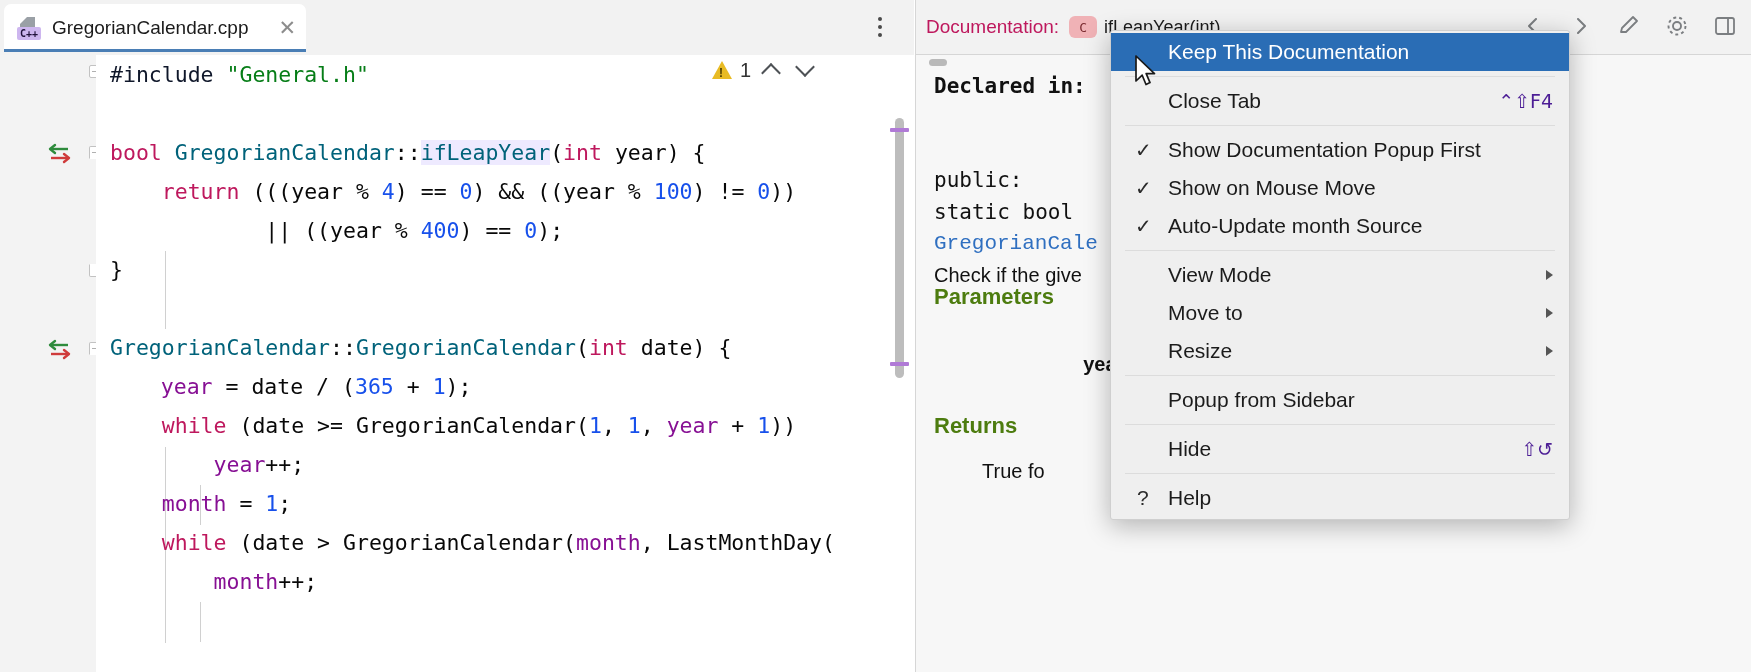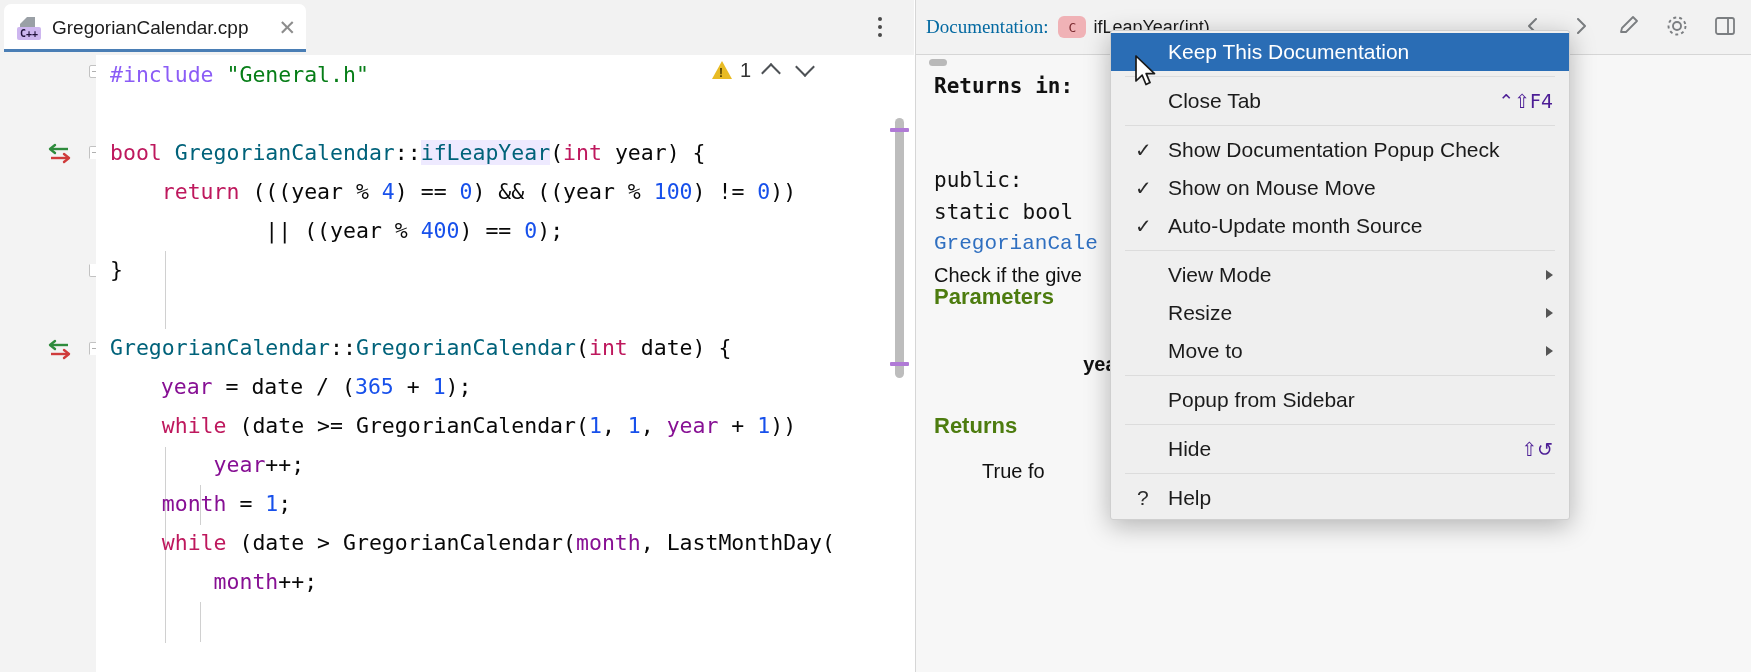--- a/index.html
+++ b/index.html
@@ -45,21 +45,21 @@
   .fold-marker .sq{width:13px;height:13px;border:1.5px solid #c2c2c2;border-radius:2px;box-sizing:border-box;background:#fff;}
   .fold-marker .bar{position:absolute;left:3px;top:5.5px;width:7px;height:1.5px;background:#b0b0b0;}
   .fold-marker.tophalf .sq{border-bottom-color:transparent;border-bottom-left-radius:0;border-bottom-right-radius:0;}
   .fold-marker.bothalf .sq{border-top-color:transparent;border-top-left-radius:0;border-top-right-radius:0;}
 
   .codeline{position:absolute;left:0;height:39px;line-height:39px;white-space:pre;
             font-family:"DejaVu Sans Mono",monospace;font-size:21.5px;color:#080808;}
   .kw{color:#be185d;}
   .num{color:#1750eb;}
   .str{color:#067d17;}
-  .prep{color:#8b5cf6;margin-top:28px;}
+  .prep{color:#0f172a;margin-top:28px;}
   .type{color:#00627a;}
   .field{color:#871094;}
   .hl{background:#eeeaff;}
 
   .indent-guide{position:absolute;width:1px;background:#d0d0d0;}
 
   .warn-widget{position:absolute;right:95px;top:57px;display:flex;align-items:center;gap:8px;}
   .warn-tri{width:0;height:0;border-left:10px solid transparent;border-right:10px solid transparent;
             border-bottom:18px solid #e8bb24;position:relative;}
   .warn-tri::after{content:"!";position:absolute;left:-3px;top:5px;font-size:12px;font-weight:bold;color:#4a3c00;
@@ -71,21 +71,21 @@
   .chev.down::before{top:3px;transform:rotate(225deg);}
 
   .editor-scroll{position:absolute;right:10px;top:118px;width:9px;height:260px;background:#bdbdbd;border-radius:5px;}
   .mark-stripe{position:absolute;right:5px;width:19px;height:4px;background:#b07ad6;border-radius:1px;}
 
   
   .doc-pane{position:absolute;left:915px;top:0;width:836px;height:672px;background:#f7f7f7;
             border-left:1px solid #d6d6d6;}
   .doc-header{position:absolute;left:0;top:0;width:836px;height:55px;background:#f2f2f2;
               border-bottom:1px solid #d6d6d6;display:flex;align-items:center;padding-left:10px;box-sizing:border-box;}
-  .doc-header-title{font-size:19px;color:#0369a1;font-family:Liberation Serif, serif;}
+  .doc-header-title{font-size:19px;color:#be185d;}
   .doc-chip{display:flex;align-items:center;margin-left:10px;gap:7px;}
   .chip-badge{width:28px;height:22px;border-radius:6px;background:#f0b2b6;display:flex;align-items:center;
               justify-content:center;font-size:13px;color:#7a2b30;font-family:"DejaVu Sans Mono",monospace;}
   .chip-text{font-size:18px;color:#1b1b1b;white-space:nowrap;}
   .hdr-icons{position:absolute;right:14px;top:13px;display:flex;align-items:center;gap:22px;}
   .hdr-icon{width:26px;height:26px;opacity:.72;}
 
   .doc-body{position:absolute;left:0;top:56px;width:836px;height:616px;overflow:hidden;
             font-family:"DejaVu Sans Mono",monospace;font-size:21px;color:#111;}
   .doc-row{position:absolute;left:18px;white-space:pre;}
@@ -258,21 +258,21 @@
           <svg width="26" height="26" viewBox="0 0 26 26">
               <rect x="4" y="5" width="18" height="16" rx="2" stroke="#4e5256" stroke-width="1.8" fill="none"></rect>
               <path d="M16 5 V21" stroke="#4e5256" stroke-width="1.8"></path>
             </svg>
         </span>
       </span>
     </div>
 
     <div class="doc-body">
       <div class="doc-scroll-top"></div>
-      <div class="doc-row doc-bold" style="top:18px">Returns in:</div>
+      <div class="doc-row doc-bold" style="top:18px">Declared in:</div>
       <div class="doc-row" style="top:112px">public:</div>
       <div class="doc-row" style="top:144px">static bool</div>
       <div class="doc-row doc-link" style="top:176px">GregorianCale</div>
       <div class="doc-row doc-prose" style="top:208px">Check if the give</div>
       <div class="doc-row doc-sec" style="top:228px;top:228px">Parameters</div>
       <div class="doc-row" style="top:272px;left:66px">
         <span class="doc-prose doc-bold">year</span><span class="doc-prose">Y</span>
       </div>
       <div class="doc-row doc-sec" style="top:357px">Returns</div>
       <div class="doc-row doc-prose" style="top:404px;left:66px">True fo</div>
@@ -284,41 +284,41 @@
         <span>Keep This Documentation</span>
       </div>
       <div class="ctx-sep"></div>
       <div class="ctx-item">
         <span>Close Tab</span>
         <span class="ctx-right">⌃⇧F4</span>
       </div>
       <div class="ctx-sep"></div>
       <div class="ctx-item">
         <span class="check">✓</span>
-        <span>Show Documentation Popup Check</span>
+        <span>Show Documentation Popup First</span>
       </div>
       <div class="ctx-item">
         <span class="check">✓</span>
         <span>Show on Mouse Move</span>
       </div>
       <div class="ctx-item">
         <span class="check">✓</span>
         <span>Auto-Update month Source</span>
       </div>
       <div class="ctx-sep"></div>
       <div class="ctx-item">
         <span>View Mode</span>
         <span class="ctx-arrow"></span>
       </div>
       <div class="ctx-item">
+        <span>Move to</span>
+        <span class="ctx-arrow"></span>
+      </div>
+      <div class="ctx-item">
         <span>Resize</span>
-        <span class="ctx-arrow"></span>
-      </div>
-      <div class="ctx-item">
-        <span>Move to</span>
         <span class="ctx-arrow"></span>
       </div>
       <div class="ctx-sep"></div>
       <div class="ctx-item">
         <span>Popup from Sidebar</span>
       </div>
       <div class="ctx-sep"></div>
       <div class="ctx-item">
         <span>Hide</span>
         <span class="ctx-right">⇧↺</span>

